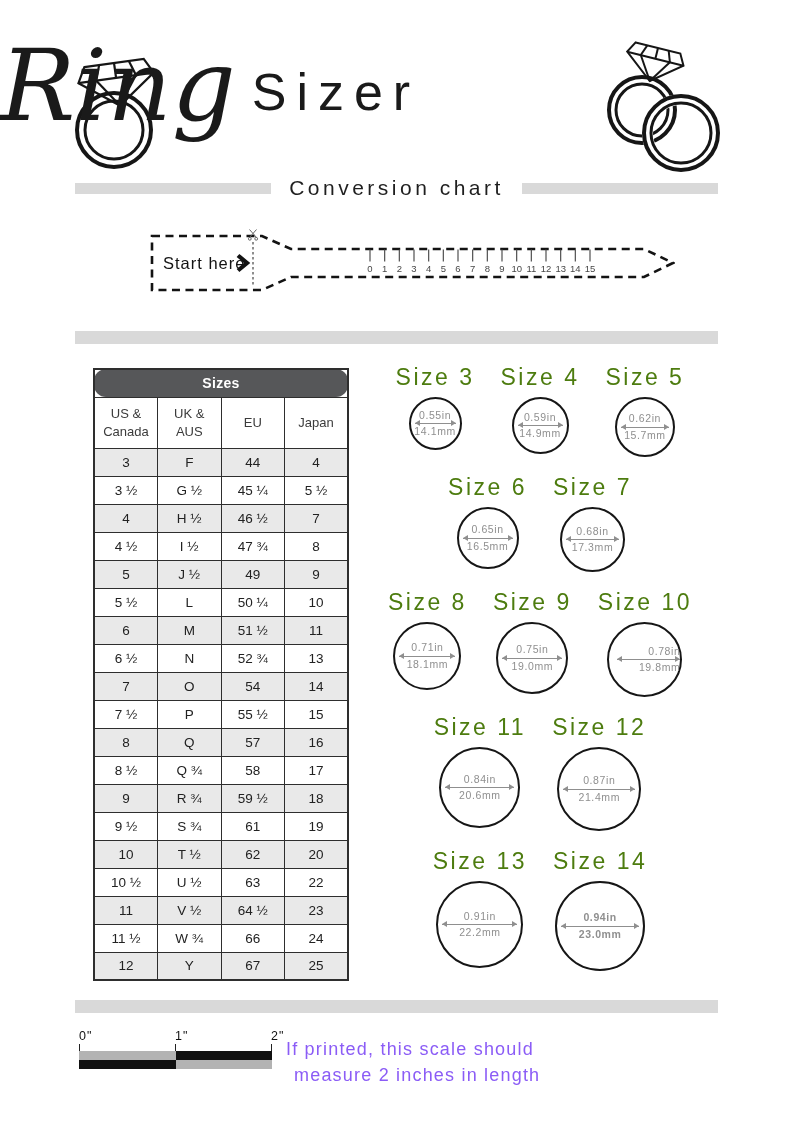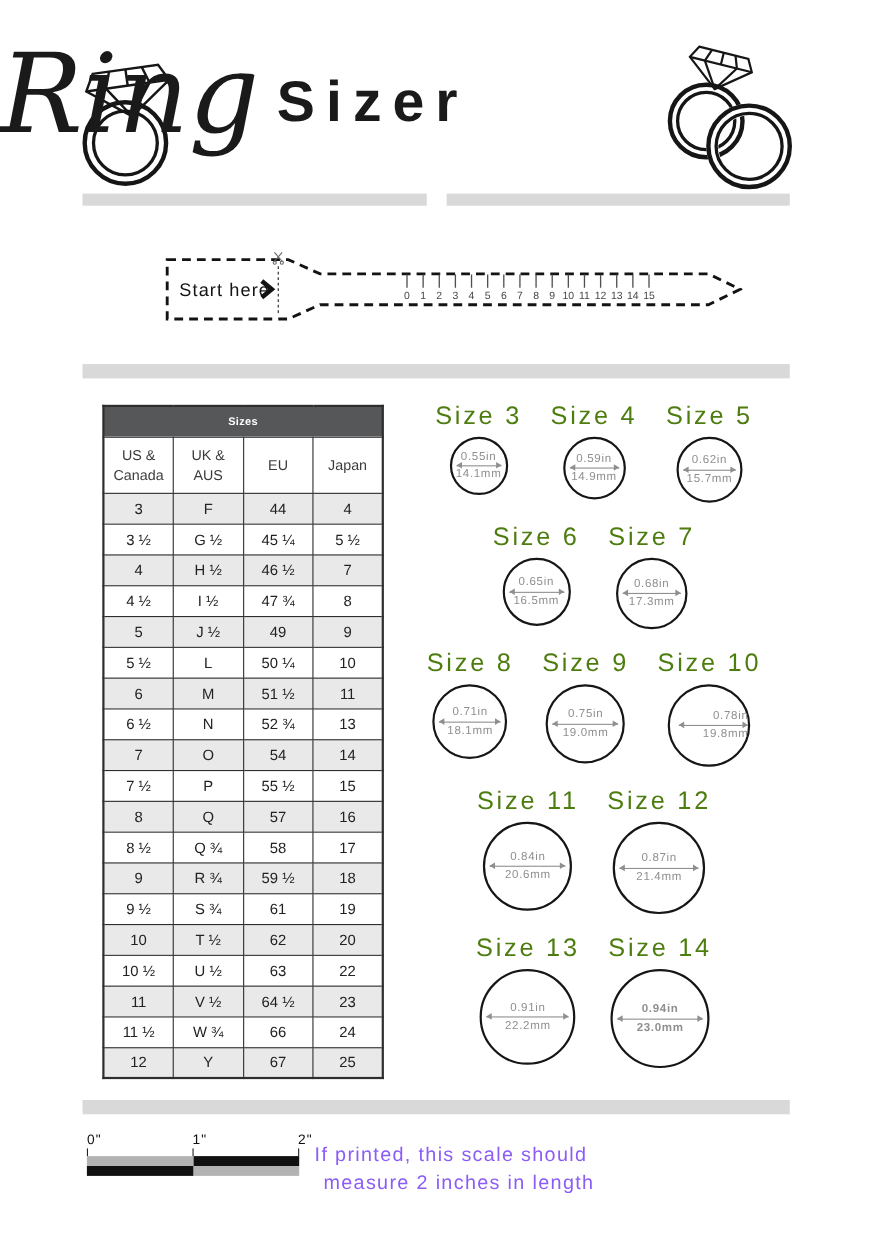--- a/index.html
+++ b/index.html
@@ -17,21 +17,21 @@
   html,body{margin:0;padding:0;background:#ffffff;}
   body{width:794px;height:1123px;font-family:"Liberation Sans",sans-serif;color:var(--ink);}
   .page{position:relative;width:794px;height:1123px;background:#fff;overflow:hidden;}
 
   
   .icon-left-wrap{position:absolute;left:58px;top:56px;width:115px;height:115px;}
   .icon-right-wrap{position:absolute;left:596px;top:38px;width:130px;height:135px;}
   .ring-svg{stroke:#161616;fill:none;}
   .title-row{position:absolute;left:0;right:0;top:26px;display:flex;align-items:baseline;gap:16px;}
   .title-script{font-family:"DejaVu Serif",serif;font-style:italic;font-size:100px;line-height:1;position:relative;top:10px;}
-  .title-main{font-size:52px;letter-spacing:10px;font-weight:700;}
+  .title-main{font-size:52px;letter-spacing:10px;font-weight:400;}
   .subtitle-row{position:absolute;left:75px;right:76px;top:176px;display:flex;align-items:center;gap:18px;}
   .subtitle-bar{flex:1;height:11px;background:var(--divider-gray);}
   .subtitle-text{font-size:21px;letter-spacing:3.5px;color:#1f1f1f;white-space:nowrap;}
 
   
   .sizer-wrap{position:absolute;left:150px;top:228px;}
   .band-outline{fill:none;stroke:#131313;stroke-width:2.6;stroke-dasharray:8 5.5;}
   .cut-line{stroke:#444;stroke-width:1.2;stroke-dasharray:2.5 2.5;}
   .scissors{stroke:#666;stroke-width:1;fill:none;}
   .start-label{font-family:"Liberation Sans",sans-serif;font-size:16.5px;letter-spacing:1px;fill:#131313;}
@@ -40,21 +40,21 @@
   .tick-num{font-family:"Liberation Sans",sans-serif;font-size:9.5px;fill:#474747;text-anchor:middle;}
 
   
   .divider{position:absolute;left:75px;width:643px;height:13px;background:var(--divider-gray);}
   .divider-top{top:331px;}
   .divider-bottom{top:1000px;}
 
   
   .size-table{position:absolute;left:93px;top:368px;width:256px;border-collapse:collapse;table-layout:fixed;border:2px solid var(--table-border);}
   .size-table th,.size-table td{border:1px solid var(--table-border);text-align:center;vertical-align:middle;}
-  .table-title-cell{background:var(--table-header-bg);color:var(--table-header-text);font-size:10px;font-weight:bold;height:28px;letter-spacing:.3px;}
+  .table-title-cell{background:var(--table-header-bg);color:var(--table-header-text);font-size:14px;font-weight:bold;height:28px;letter-spacing:.3px;border-radius:12px;}
   .col-head-row th{height:51px;font-weight:400;font-size:13px;color:#3b3b3b;background:#fff;padding:2px 5px;line-height:1.35;}
   .size-table tbody td{height:28px;font-size:13.5px;color:#222;background:#fff;}
   .size-table tbody tr.alt td{background:var(--table-row-alt);}
 
   
   .circles-panel{position:absolute;left:356px;top:364px;width:368px;display:flex;flex-direction:column;align-items:center;row-gap:17px;}
   .circle-row{display:flex;justify-content:center;align-items:flex-start;column-gap:26px;}
   .circle-item{display:flex;flex-direction:column;align-items:center;row-gap:6px;}
   .circle-label{font-size:23px;letter-spacing:2.5px;color:#4d7c0f;white-space:nowrap;}
   .circle{border:2.5px solid #161616;border-radius:50%;display:flex;flex-direction:column;align-items:center;justify-content:center;}
@@ -118,20 +118,21 @@
         <line x1="0" y1="0" x2="0" y2="11"></line>
         <line x1="11" y1="0" x2="15" y2="11"></line>
         <line x1="-15" y1="11" x2="0" y2="34"></line>
         <line x1="15" y1="11" x2="0" y2="34"></line>
       </g>
     </svg>
   </div>
 
   <div class="subtitle-row">
     <span class="subtitle-bar"></span>
+    <span class="subtitle-text">Conversion chart</span>
     <span class="subtitle-bar"></span>
   </div>
 
   <div class="sizer-wrap">
     <svg viewBox="0 0 525 70" width="525" height="70">
       <path class="band-outline" d="M2 8 H112 L141 21 H494 L523 35 L494 49 H141 L112 62 H2 Z"></path>
       <line class="cut-line" x1="103" y1="14" x2="103" y2="57"></line>
       <g class="scissors" transform="translate(103,8)">
         <line x1="-3.5" y1="-6.5" x2="3.5" y2="1.5"></line>
         <line x1="3.5" y1="-6.5" x2="-3.5" y2="1.5"></line>

